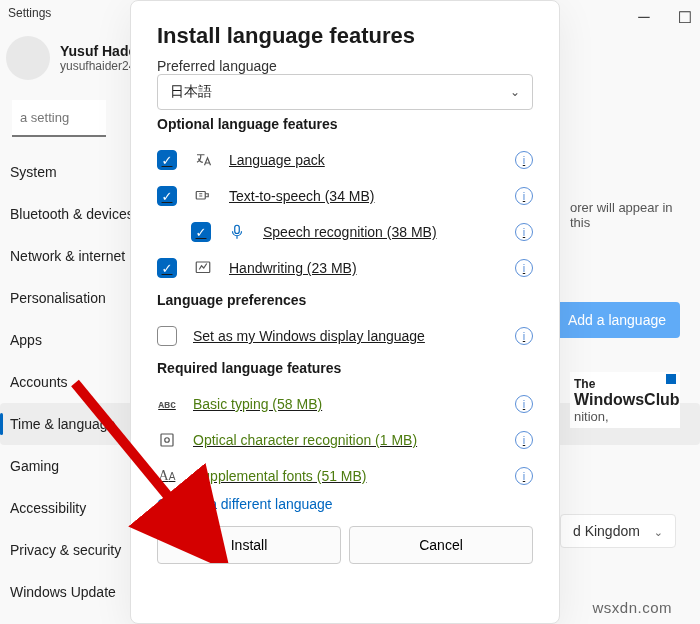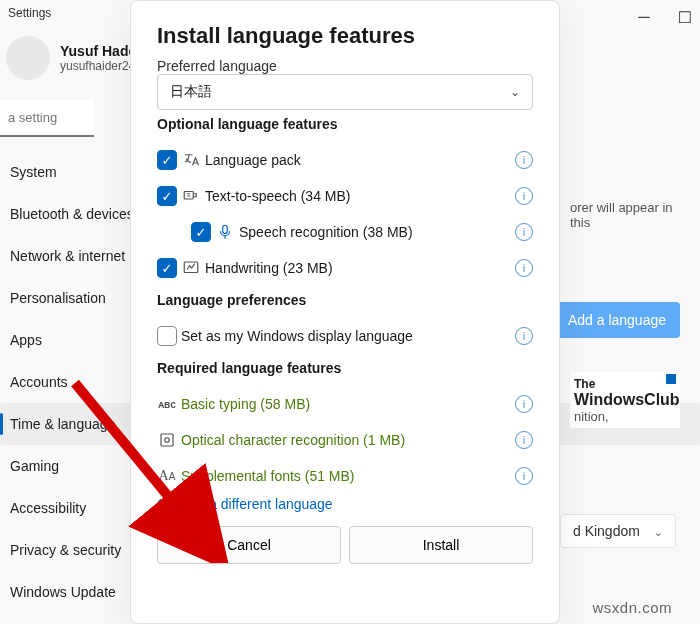--- a/index.html
+++ b/index.html
@@ -5,21 +5,21 @@
   * { box-sizing: border-box; margin: 0; padding: 0; font-family: "Segoe UI", -apple-system, sans-serif; }
   body { width: 700px; height: 624px; overflow: hidden; background: #f7f7f7; font-size: 14px; color: #1a1a1a; position: relative; }
 
   
   .bg { position: absolute; inset: 0; background: #f9f9f9; }
   .bg-top { padding: 6px 8px; font-size: 12px; color: #333; }
   .bg-user { display: flex; align-items: center; gap: 10px; padding: 10px 6px 20px 6px; }
   .avatar { width: 44px; height: 44px; border-radius: 50%; background: #e8e8e8; }
   .bg-user-name { font-weight: 600; font-size: 14px; }
   .bg-user-email { font-size: 12px; color: #555; }
-  .search { width: 94px; margin: 0 0 14px 0; padding: 10px 8px; border: none; border-bottom: 2px solid #777; background: #fff; font-size: 13px; }
+  .search { width: 94px; margin: 0 0 14px 12px; padding: 10px 8px; border: none; border-bottom: 2px solid #777; background: #fff; font-size: 13px; }
   .nav { list-style: none; }
   .nav li { padding: 13px 10px 13px 10px; font-size: 14px; color: #222; position: relative; cursor: default; }
   .nav li.sel { background: #ededed; border-radius: 4px; }
   .nav li.sel::before { content: ""; position: absolute; left: 0; top: 10px; bottom: 10px; width: 3px; background: #0067c0; border-radius: 2px; }
 
   .right-snip { position: absolute; right: 8px; top: 8px; display: flex; gap: 28px; font-size: 16px; color: #333; }
   .right-add { position: absolute; right: 20px; top: 302px; }
   .add-btn { background: #60abf7; color: #fff; border: none; padding: 10px 14px; border-radius: 4px; font-size: 14px; }
   .right-hint { position: absolute; right: 20px; top: 200px; font-size: 13px; color: #555; width: 110px; }
   .right-club { position: absolute; right: 20px; top: 372px; width: 110px; font-size: 13px; color: #222; background:#fff; padding:4px; }
@@ -31,21 +31,21 @@
 
   .watermark { position: absolute; right: 28px; bottom: 8px; font-size: 15px; color: #666; letter-spacing: 0.5px; }
 
   
   .dlg { position: absolute; left: 130px; top: 0; width: 430px; height: 624px; background: #fff; border: 1px solid #e0e0e0; border-radius: 8px; padding: 22px 26px 16px 26px; box-shadow: 0 10px 40px rgba(0,0,0,0.07); }
   .dlg h1 { font-size: 22px; font-weight: 600; margin-bottom: 9px; }
   .dlg .lbl { font-size: 14px; color: #333; margin-bottom: 0; }
   .sel-box { display: flex; align-items: center; justify-content: space-between; border: 1px solid #ccc; border-radius: 4px; padding: 8px 12px; cursor: pointer;}
   .sel-box .ch { font-size: 12px; color: #555; }
   .sect { font-size: 14px; font-weight: 600; margin: 6px 0 10px 0; }
-  .row { display: flex; align-items: center; gap: 4px; padding: 8px 0; position: relative; }
+  .row { display: flex; align-items: center; gap: 16px; padding: 8px 0; position: relative; text-decoration: underline; }
   .row .info { margin-left: auto; width: 18px; height: 18px; border-radius: 50%; border: 1.4px solid #5a8fd8; color: #5a8fd8; font-size: 11px; display:flex; align-items:center; justify-content:center; cursor:pointer; }
   .cb { width: 20px; height: 20px; border-radius: 4px; border: 1.5px solid #888; display:flex; align-items:center; justify-content:center; flex-shrink:0; cursor:pointer;}
   .cb.on { background: #0067c0; border-color: #0067c0; color: #fff; }
   .cb.on::after { content: "✓"; font-size: 13px; }
   .indent { margin-left: 34px; }
   .ic { width: 20px; height: 20px; display:flex; align-items:center; justify-content:center; color:#555; flex-shrink:0; }
   .ic svg { width: 18px; height: 18px; fill: none; stroke: currentColor; stroke-width: 1.6; }
   .link { color: #0067c0; font-size: 14px; cursor: pointer; margin-top: 2px; }
   .btnrow { display: flex; gap: 8px; margin-top: 14px; }
   .btnrow button { flex: 1; padding: 10px 0; border: 1px solid #ccc; background: #fbfbfb; border-radius: 4px; font-size: 14px; cursor:pointer; }
@@ -185,22 +185,22 @@
   </div>
   <div class="row">
     <span class="ic" style="font-family:serif;font-size:14px;color:#555;">A<span style="font-size:10px;">A</span></span>
     <span class="rowtxt dim">Supplemental fonts (51 MB)</span>
     <span class="info">i</span>
   </div>
 
   <div class="link">Choose a different language</div>
 
   <div class="btnrow">
+    <button>Install</button>
     <button>Cancel</button>
-    <button>Install</button>
   </div>
 </div>
 
 <svg class="arrow" viewBox="0 0 170 190">
   <defs>
     <marker id="ah" markerWidth="10" markerHeight="10" refX="6" refY="5" orient="auto">
       <path d="M0,0 L10,5 L0,10 Z" fill="#d40000"></path>
     </marker>
   </defs>
   <line x1="10" y1="10" x2="140" y2="168" stroke="#d40000" stroke-width="10" marker-end="url(#ah)"></line>

